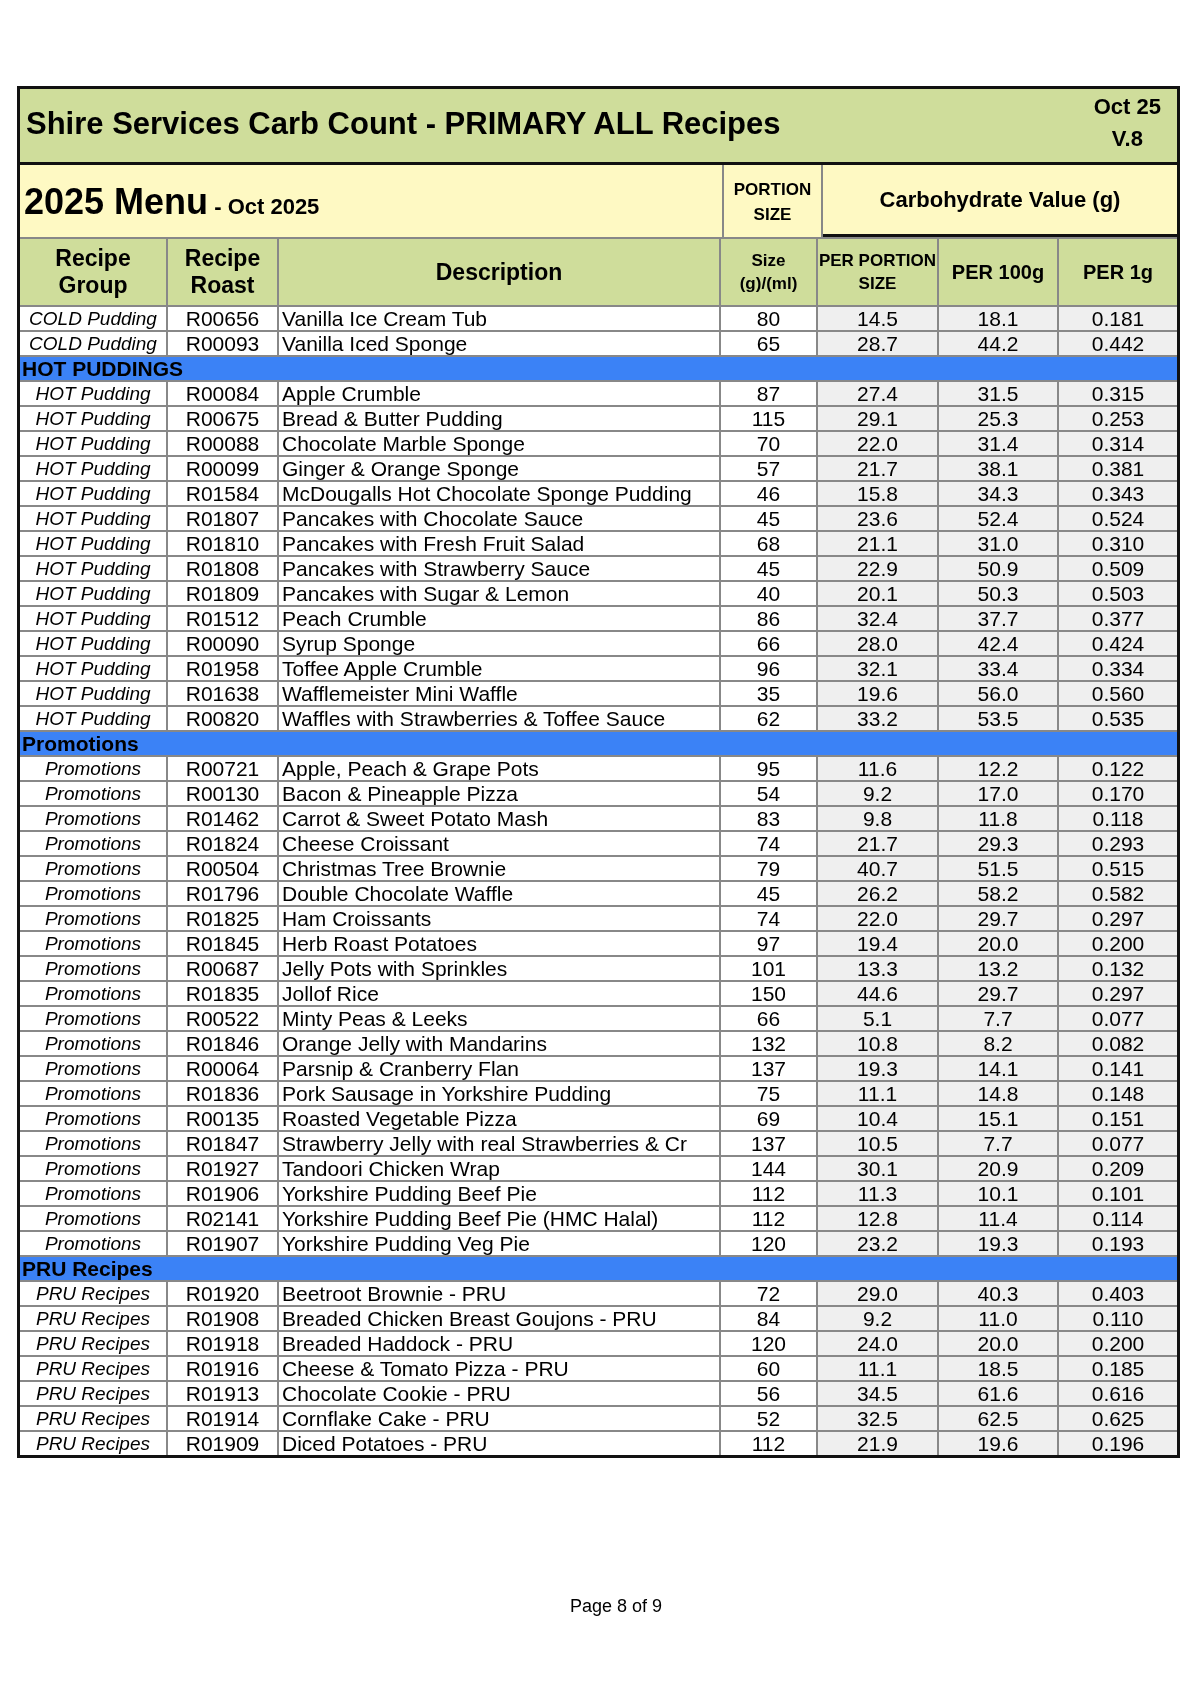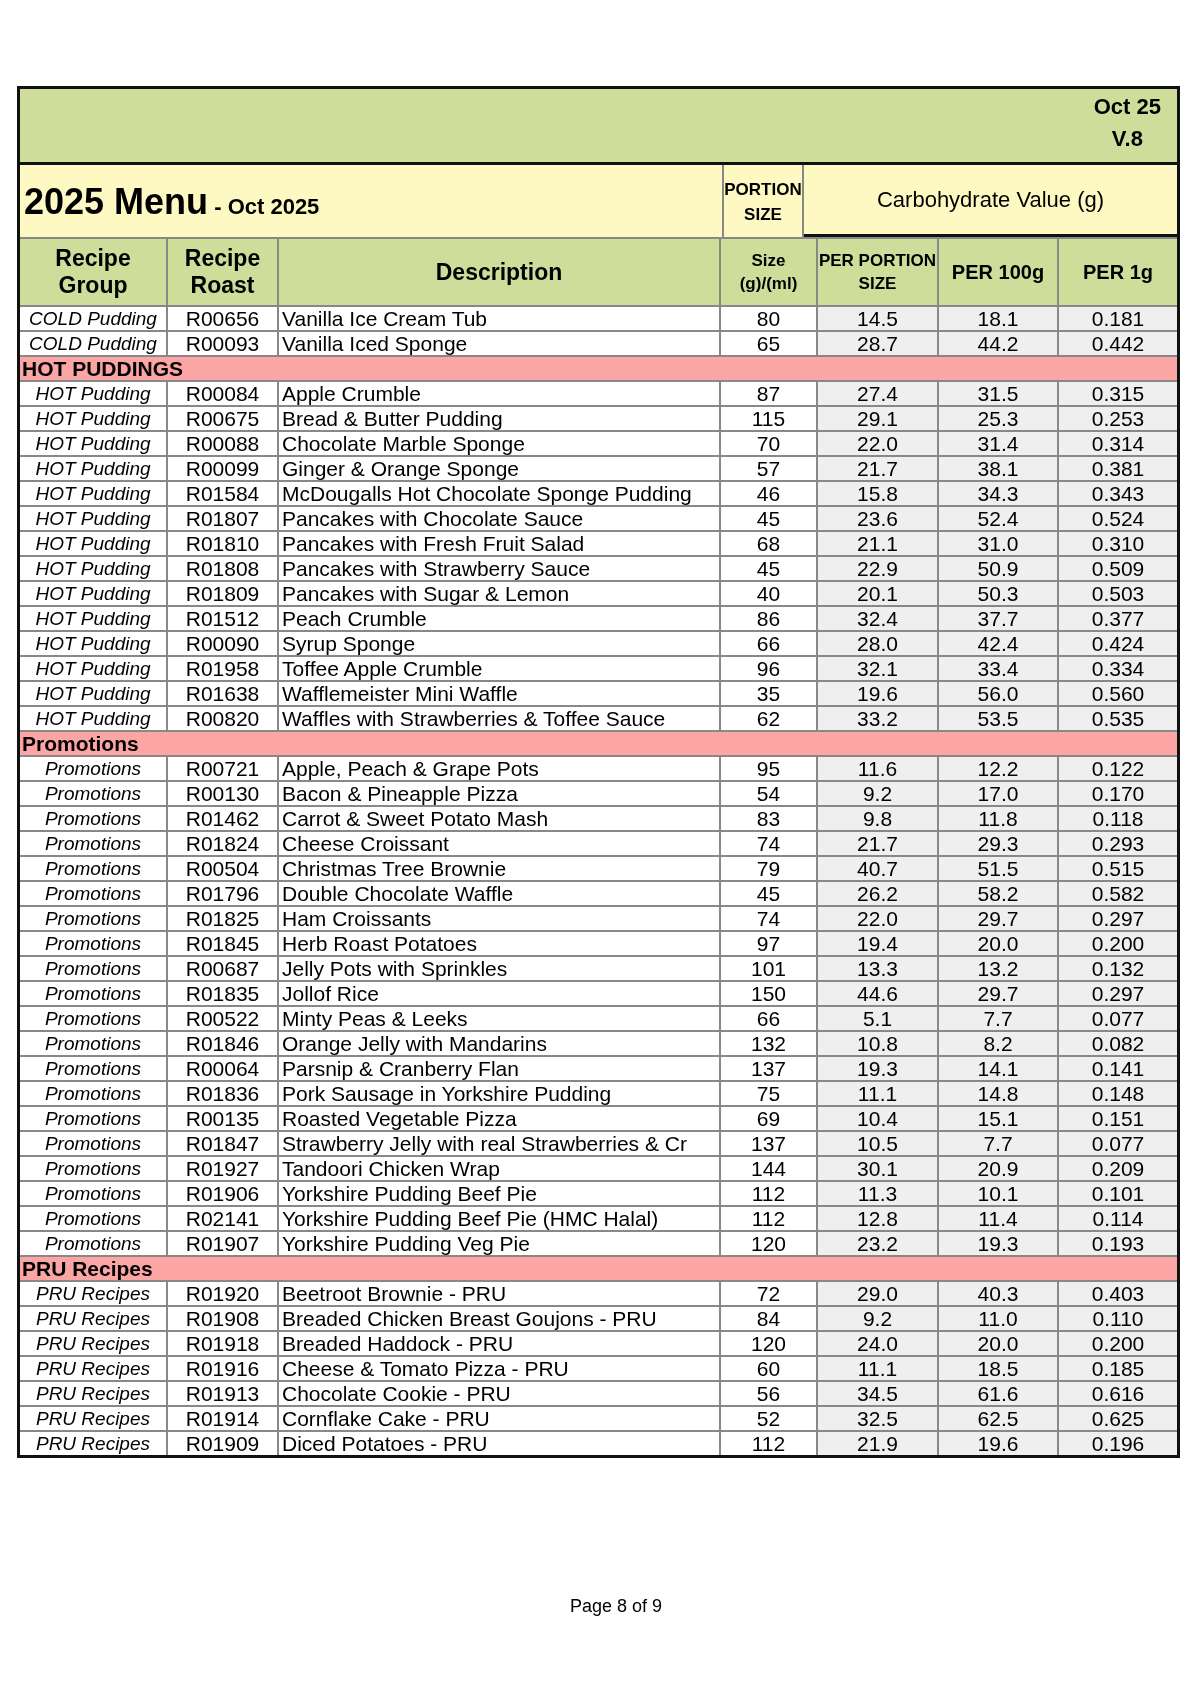--- a/index.html
+++ b/index.html
@@ -5,46 +5,47 @@
     html, body { margin: 0; padding: 0; background: #ffffff; }
     body { width: 1200px; height: 1697px; position: relative; font-family: "Liberation Sans", sans-serif; color: #000; }
     .sheet { position: absolute; left: 17px; top: 86px; width: 1163px; border: 3px solid #111; box-sizing: border-box; background: #fff; }
     .title-band { height: 73px; background: #cfdd9b; border-bottom: 3px solid #111; position: relative; }
     .title-text { position: absolute; left: 6px; top: 17px; font-size: 31px; font-weight: bold; }
     .version { position: absolute; right: 16px; top: 2px; text-align: center; font-size: 22px; font-weight: bold; line-height: 32px; }
     .menu-band { height: 72px; background: #fef9c3; display: flex; border-bottom: 2px solid #888; }
     .menu-title { width: 702px; box-sizing: border-box; padding: 16px 0 0 4px; font-weight: bold; }
     .menu-title .big { font-size: 36px; }
     .menu-title .small { font-size: 22px; }
-    .portion-hdr { width: 82px; box-sizing: border-box; border-left: 2px solid #888; border-right: 2px solid #888; font-size: 17px; font-weight: bold; text-align: center; padding-top: 12px; line-height: 25px; }
-    .carb-hdr { flex: 1; font-size: 22px; font-weight: normal; text-align: center; padding-top: 22px; border-bottom: 3px solid #111; box-sizing: border-box; }
+    .portion-hdr { width: 101px; box-sizing: border-box; border-left: 2px solid #888; border-right: 2px solid #888; font-size: 17px; font-weight: bold; text-align: center; padding-top: 12px; line-height: 25px; }
+    .carb-hdr { flex: 1; font-size: 22px; font-weight: bold; text-align: center; padding-top: 22px; border-bottom: 3px solid #111; box-sizing: border-box; }
     table { border-collapse: collapse; width: 100%; table-layout: fixed; }
     th, td { border: 2px solid #888; padding: 0; }
     th { background: #cfdd9b; font-weight: bold; height: 66px; line-height: 27px; }
     th.big { font-size: 23px; }
     th.mid { font-size: 17px; line-height: 23px; }
     th.mid2 { font-size: 20px; margin-left: 13px; }
     tr:first-child th { border-top: none; }
     th:first-child, td:first-child { border-left: none; }
     th:last-child, td:last-child { border-right: none; }
     td { height: 23px; font-size: 21px; line-height: 23px; }
     td.grp { font-style: italic; text-align: center; font-size: 19px; white-space: nowrap; overflow: hidden; }
     td.code { text-align: center; }
     td.desc { padding-left: 3px; white-space: nowrap; overflow: hidden; text-overflow: clip; margin-top: 48px; }
     td.num { text-align: center; margin-left: 16px; }
     td.carb { text-align: center; background: #efefef; }
-    tr.section td { background: #fca5a5; font-weight: bold; font-size: 21px; padding-left: 2px; border-left: none; border-right: none; }
+    tr.section td { background: #3b82f6; font-weight: bold; font-size: 21px; padding-left: 2px; border-left: none; border-right: none; }
     tr.last td { border-bottom: none; }
     .footer { position: absolute; top: 1596px; left: 16px; width: 1200px; text-align: center; font-size: 18px; }
   </style>
 </head>
 <body>
 
 <div class="sheet">
   <div class="title-band">
+    <div class="title-text">Shire Services Carb Count - PRIMARY ALL Recipes</div>
     <div class="version">
       <div>Oct 25</div>
       <div>V.8</div>
     </div>
   </div>
   <div class="menu-band">
     <div class="menu-title">
       <span class="big">2025 Menu</span><span class="small"> - Oct 2025</span>
     </div>
     <div class="portion-hdr">PORTION SIZE</div>

